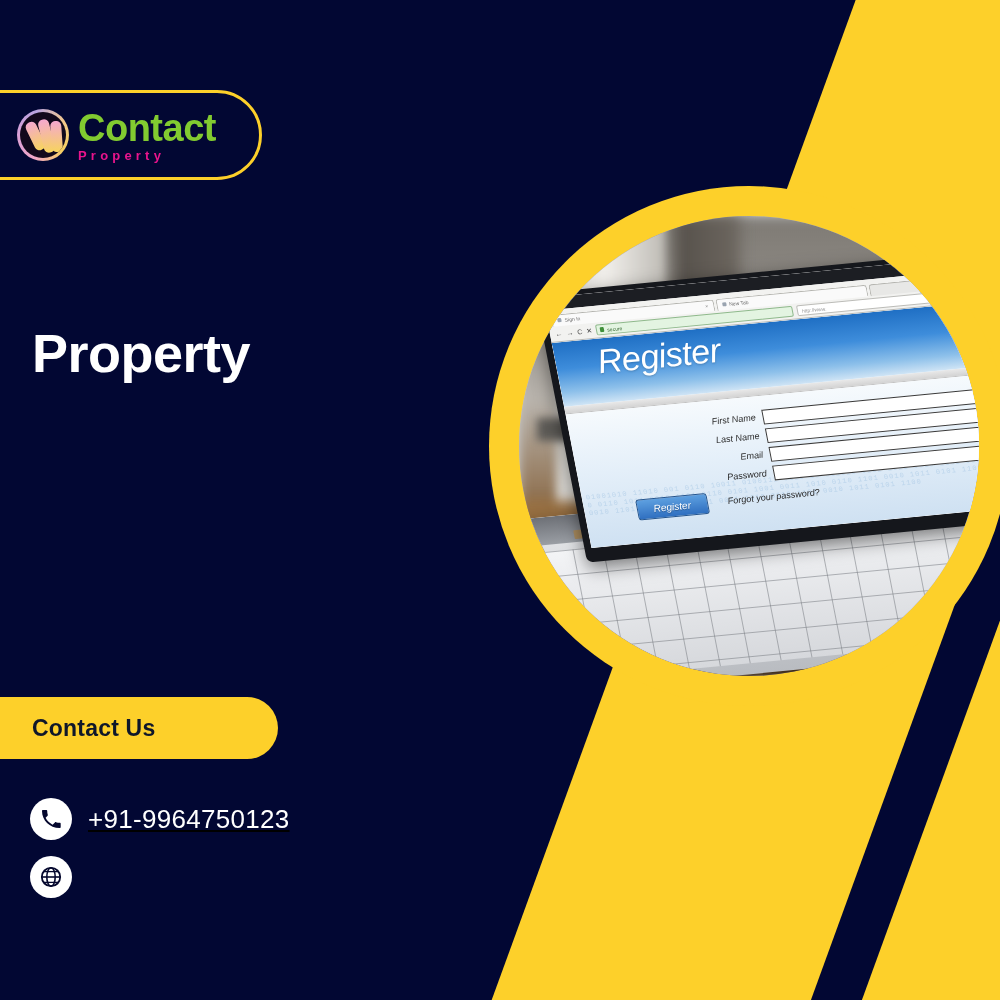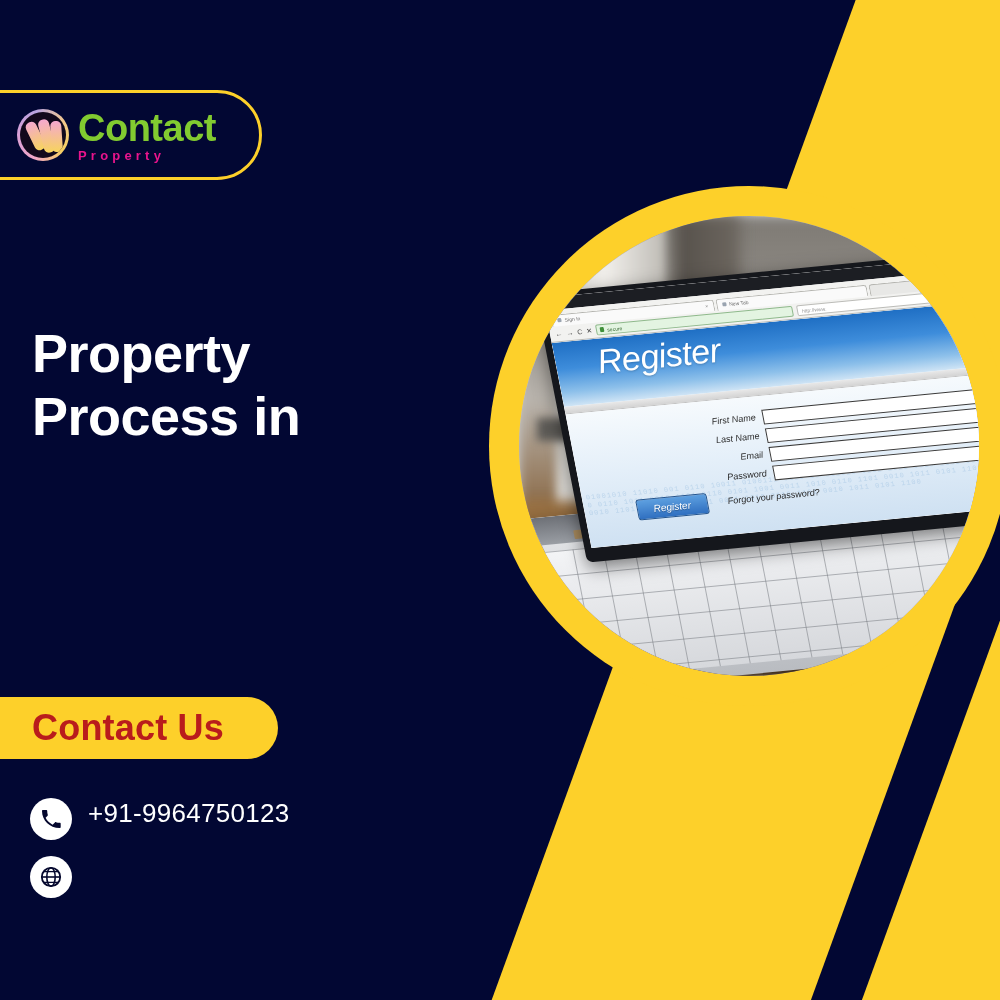--- a/index.html
+++ b/index.html
@@ -134,25 +134,25 @@
   
   .headline{position:absolute;left:32px;top:322px;width:470px;
     font-size:54px;line-height:1.17;font-weight:bold;color:#ffffff;letter-spacing:-0.5px;}
 
   
   .cta{
     position:absolute;left:-40px;top:697px;width:318px;height:62px;
     background:#fdd02a;border-radius:0 34px 34px 0;
     display:flex;align-items:center;padding-left:72px;
   }
-  .cta span{font-size:36px;font-weight:bold;color:#b91c1c;letter-spacing:0.2px;}
+  .cta span{font-size:23px;font-weight:bold;color:#0f172a;letter-spacing:0.2px;}
 
   
   .contacts{position:absolute;left:30px;top:798px;}
-  .crow{display:flex;align-items:flex-start;margin-bottom:16px;}
+  .crow{display:flex;align-items:center;margin-bottom:16px;text-decoration:underline;}
   .cicon{width:42px;height:42px;border-radius:50%;background:#fff;flex:0 0 42px;
          display:flex;align-items:center;justify-content:center;}
   .cicon svg{display:block;}
   .ctext{margin-left:16px;font-size:26px;color:#fff;letter-spacing:.3px;}
 </style>
 </head>
 <body>
 
 <div class="poster">
 
@@ -264,21 +264,20 @@
       </div>
     </div>
     <div class="logo-text">
       <span class="logo-main">Contact</span>
       <span class="logo-sub">Property</span>
     </div>
   </div>
 
   <div class="headline">
     <div>Property</div>
-    <div>Process in</div>
   </div>
 
   <div class="cta">
     <span>Contact Us</span>
   </div>
 
   <div class="contacts">
     <div class="crow">
       <div class="cicon">
         <svg width="24" height="24" viewBox="0 0 24 24" aria-hidden="true">

